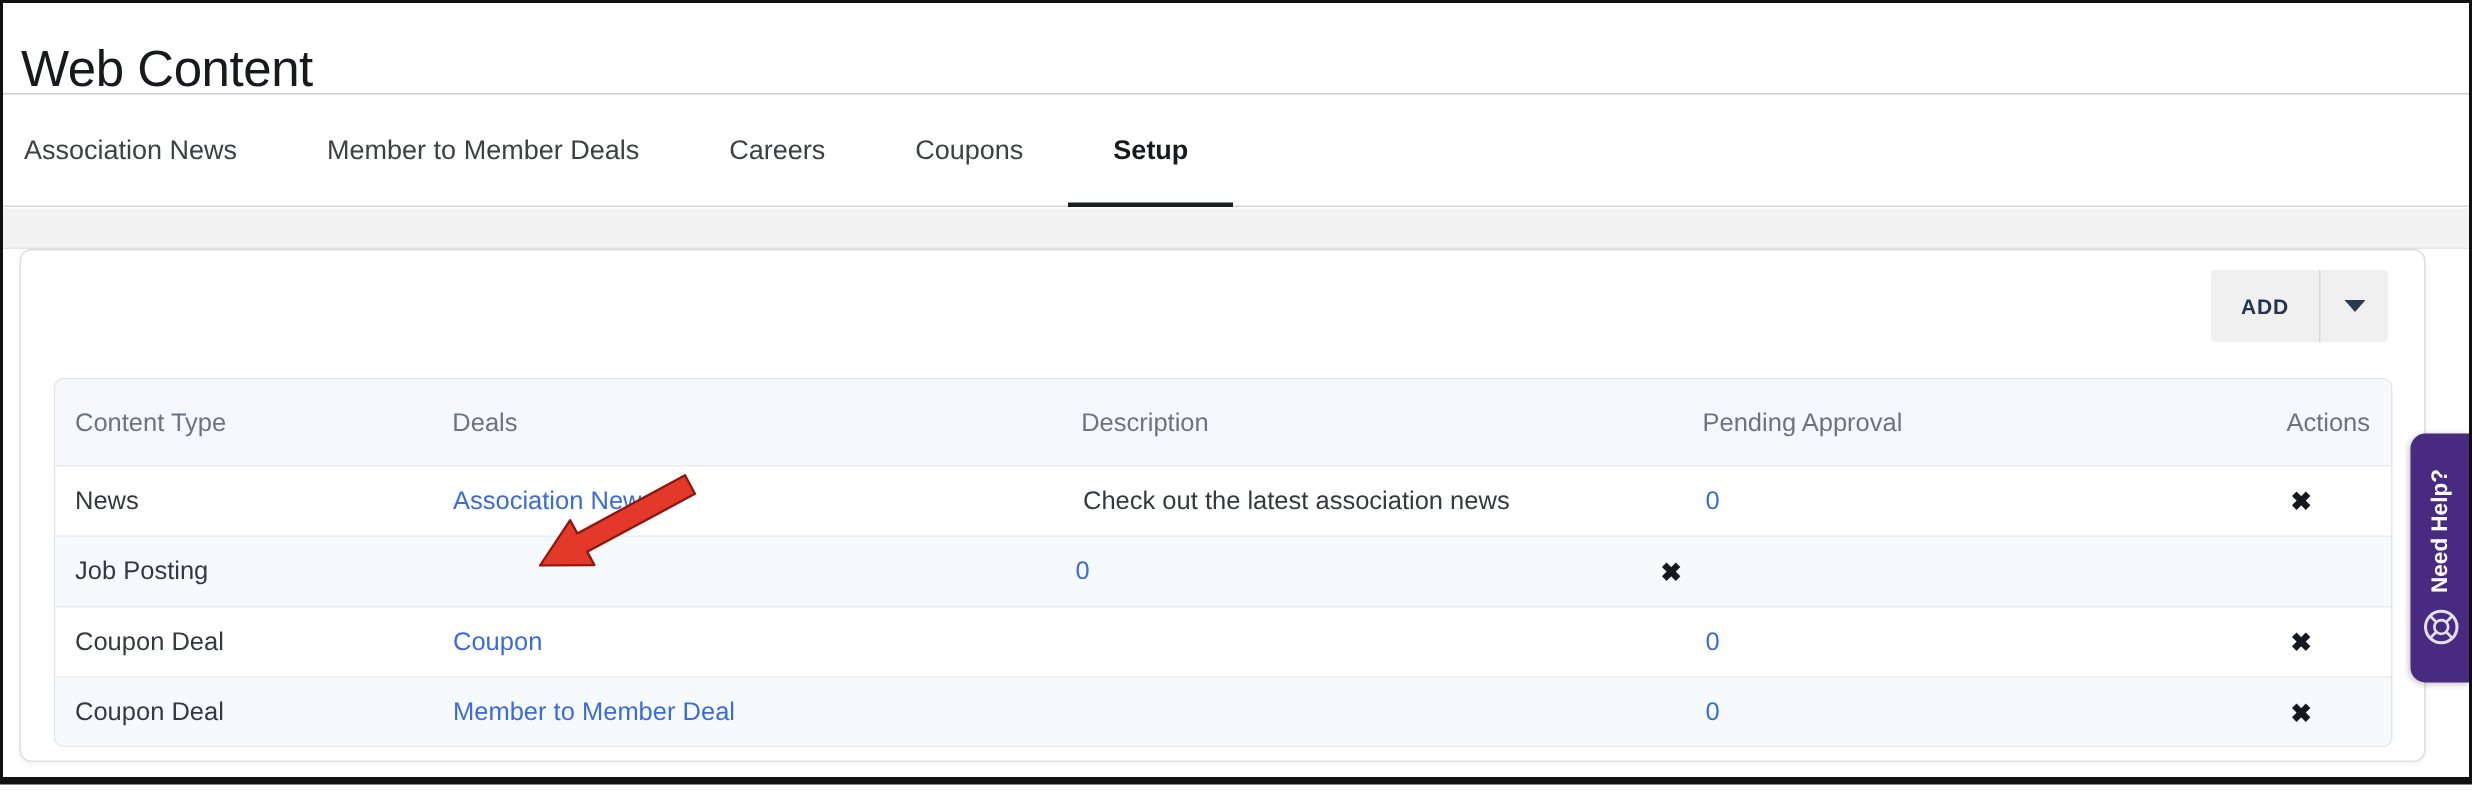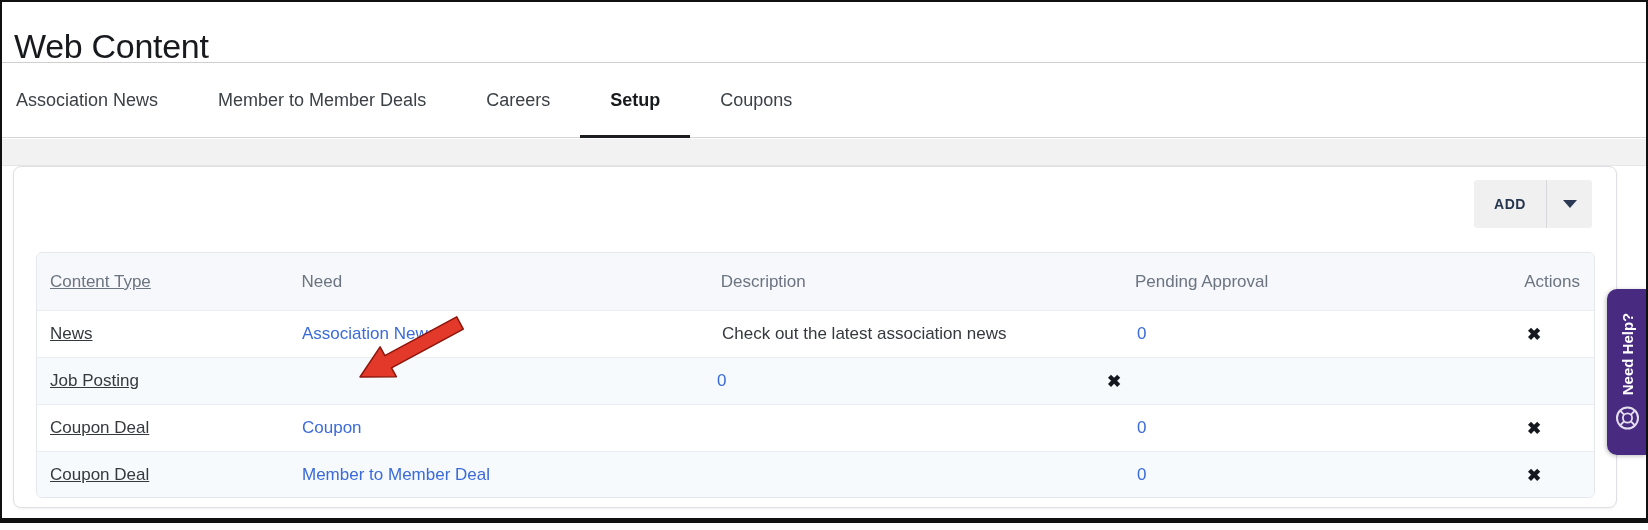--- a/index.html
+++ b/index.html
@@ -28,21 +28,21 @@
   .add-btn { position:absolute; top:13px; right:24px; height:48px; display:flex; background:#f0f0f1; border-radius:3px; overflow:hidden; }
   .add-main { width:73px; display:flex; align-items:center; justify-content:center; font-size:14px; font-weight:bold; letter-spacing:0.6px; color:#25354f; border-right:1px solid #d7d7da; cursor:pointer; }
   .add-caret { width:45px; display:flex; align-items:center; justify-content:center; cursor:pointer; }
   .caret-down { width:0; height:0; border-left:7px solid transparent; border-right:7px solid transparent; border-top:8px solid #2b3a52; }
 
   
   .table-wrap { position:absolute; left:22px; top:85px; width:1559px; height:246px; border:1px solid #e5e7ec; border-radius:6px; overflow:hidden; background:#fff; }
   .thead { height:57px; background:#f6f8fb; display:flex; align-items:center; color:#6b7480; font-size:17px; }
   .trow { height:47px; display:flex; align-items:center; font-size:17px; color:#35393e; border-top:1px solid #eaecef; background:#fff; }
   .trow.alt { background:#f7fafd; }
-  .col-type    { width:265px; padding-left:13px;text-decoration:underline; }
+  .col-type    { width:265px; padding-left:13px; }
   .col-name    { width:420px; overflow:hidden; white-space:nowrap; }
   .col-desc    { width:415px; overflow:hidden; white-space:nowrap; }
   .col-pending { width:390px; }
   .col-actions { flex:1; text-align:left; padding-right:14px; }
   a.cell-link { color:#3a6bd8; text-decoration:none; cursor:pointer; }
   .x-icon { font-size:17px; font-weight:bold; color:#15181e; cursor:pointer; display:inline-block; }
 
   
   .need-help { position:absolute; right:2px; top:289px; width:39px; height:166px; background:#482a80; border-radius:10px 0 0 10px; box-shadow:-1px 1px 4px rgba(0,0,0,0.25); z-index:60; cursor:pointer; }
   .nh-inner { position:absolute; left:50%; top:50%; width:166px; height:39px; transform:translate(-50%,-50%) rotate(-90deg); display:flex; align-items:center; justify-content:center; gap:10px; }
@@ -64,43 +64,43 @@
   <div class="tabbar">
     <div class="tab">
         <span>Association News</span>
       </div>
     <div class="tab">
         <span>Member to Member Deals</span>
       </div>
     <div class="tab">
         <span>Careers</span>
       </div>
+    <div class="tab">
+        <span>Coupons</span>
+      </div>
     <div class="tab active">
         <span>Setup</span>
-      </div>
-    <div class="tab">
-        <span>Coupons</span>
       </div>
   </div>
 
   <div class="grayband"></div>
 
   <div class="card">
 
     <div class="add-btn">
       <div class="add-main">ADD</div>
       <div class="add-caret">
         <span class="caret-down"></span>
       </div>
     </div>
 
     <div class="table-wrap">
       <div class="thead">
         <div class="col-type">Content Type</div>
-        <div class="col-name">Need</div>
+        <div class="col-name">Deals</div>
         <div class="col-desc">Description</div>
         <div class="col-pending">Pending Approval</div>
         <div class="col-actions">Actions</div>
       </div>
 
       <div class="trow">
         <div class="col-type">News</div>
         <div class="col-name"><a class="cell-link">Association News</a></div>
         <div class="col-desc">Check out the latest association news</div>
         <div class="col-pending"><a class="cell-link">0</a></div>

